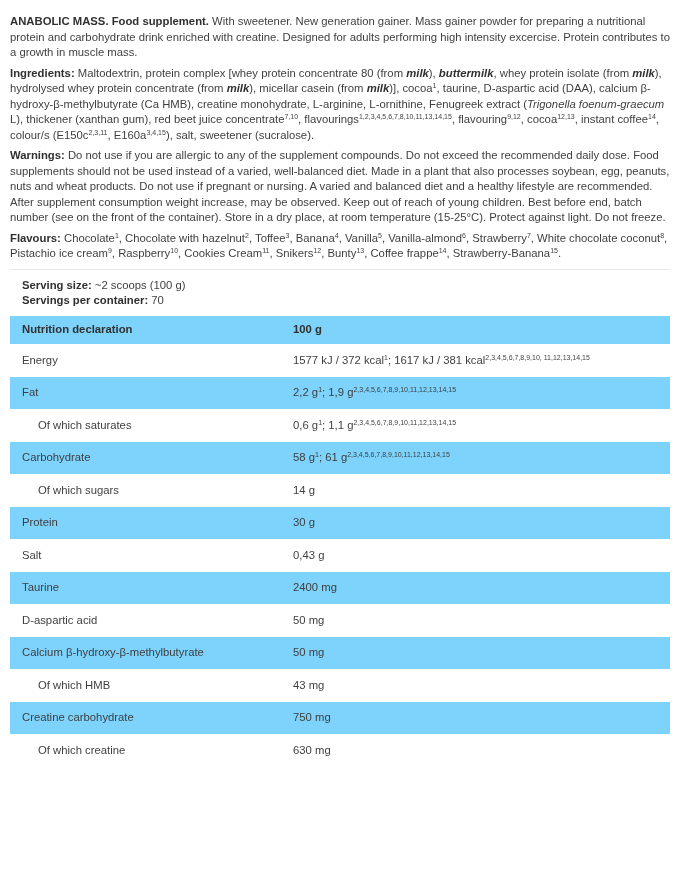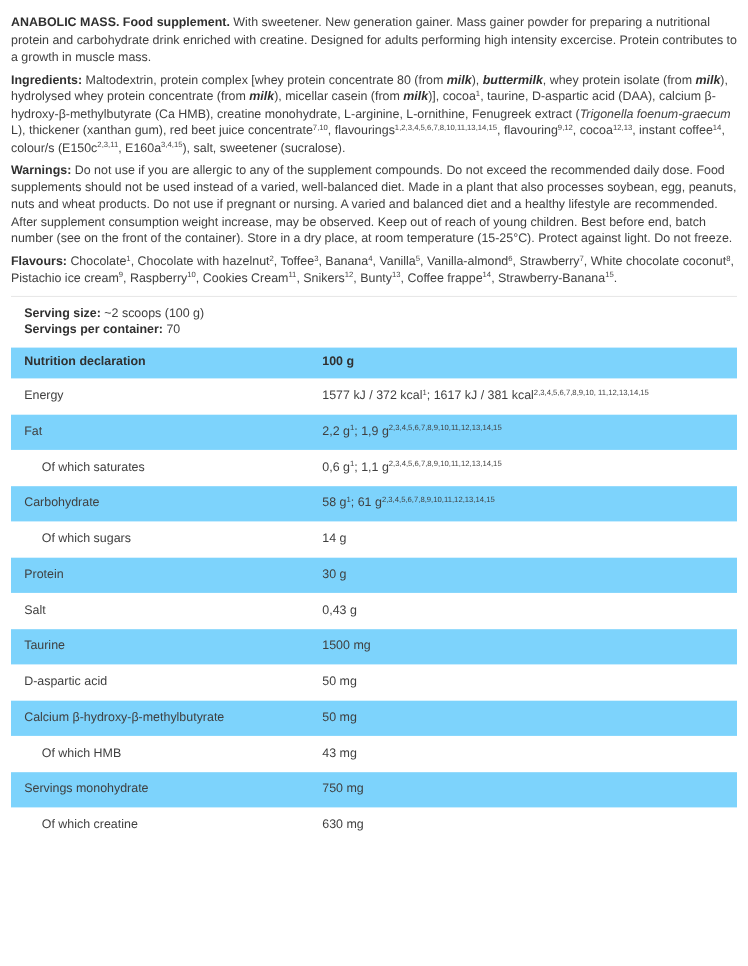--- a/index.html
+++ b/index.html
@@ -90,40 +90,40 @@
     <div class="value"><span>30 g</span></div>
   </div>
 
   <div class="row">
     <div class="label">Salt</div>
     <div class="value"><span>0,43 g</span></div>
   </div>
 
   <div class="row shaded">
     <div class="label">Taurine</div>
-    <div class="value"><span>1500 mg</span></div>
+    <div class="value"><span>2400 mg</span></div>
   </div>
 
   <div class="row">
     <div class="label">D-aspartic acid</div>
     <div class="value"><span>50 mg</span></div>
   </div>
 
   <div class="row shaded">
     <div class="label">Calcium β-hydroxy-β-methylbutyrate</div>
     <div class="value"><span>50 mg</span></div>
   </div>
 
   <div class="row indent">
     <div class="label">Of which HMB</div>
     <div class="value"><span>43 mg</span></div>
   </div>
 
   <div class="row shaded">
-    <div class="label">Servings monohydrate</div>
+    <div class="label">Creatine carbohydrate</div>
     <div class="value"><span>750 mg</span></div>
   </div>
 
   <div class="row indent">
     <div class="label">Of which creatine</div>
     <div class="value"><span>630 mg</span></div>
   </div>
 
   <div class="row shaded">
     <div class="label">L-arginine</div>

